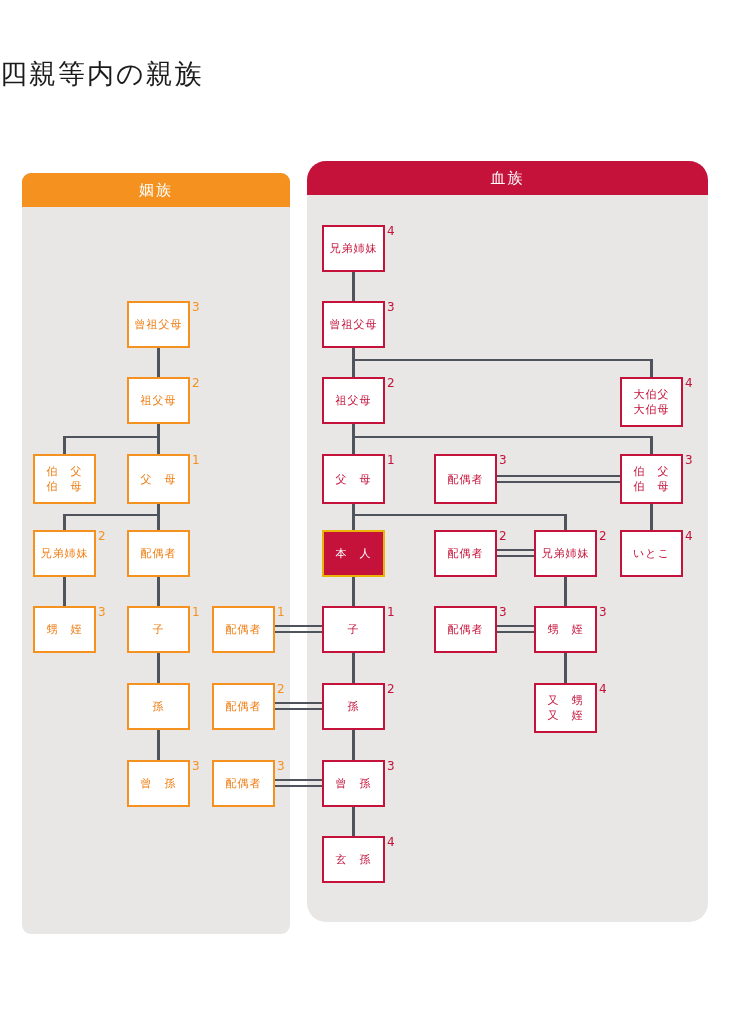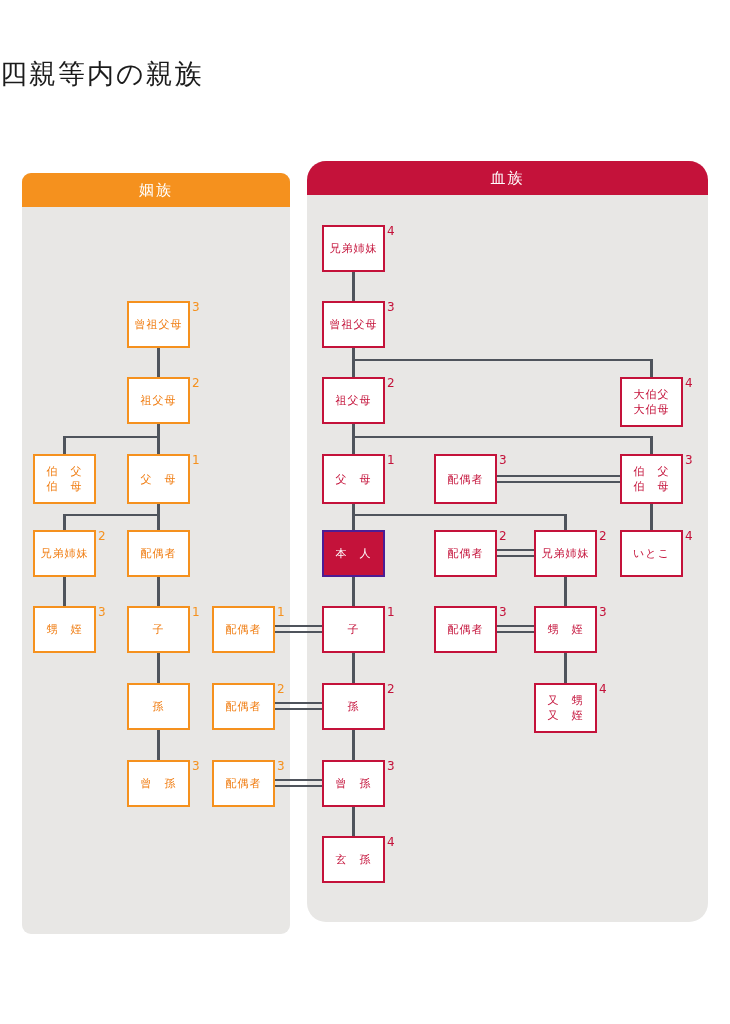--- a/index.html
+++ b/index.html
@@ -39,21 +39,21 @@
     background:#ffffff;
     display:flex;align-items:center;justify-content:center;
     text-align:center;
     font-size:11px;
     line-height:15px;
     letter-spacing:1px;
     white-space:pre-line;
   }
   .node.o{border:2px solid #f5911e;color:#f07c10;}
   .node.r{border:2px solid #c4123a;color:#c4123a;}
-  .node.self{border:2px solid #4c1d95;background:#c4123a;color:#ffffff;}
+  .node.self{border:2px solid #eab308;background:#c4123a;color:#ffffff;}
   .deg{
     position:absolute;
     font-size:12px;
     line-height:12px;
     top:-2px;
     left:100%;
     margin-left:4px;
     letter-spacing:0;
   }
   .node.o .deg{color:#f5911e;}

